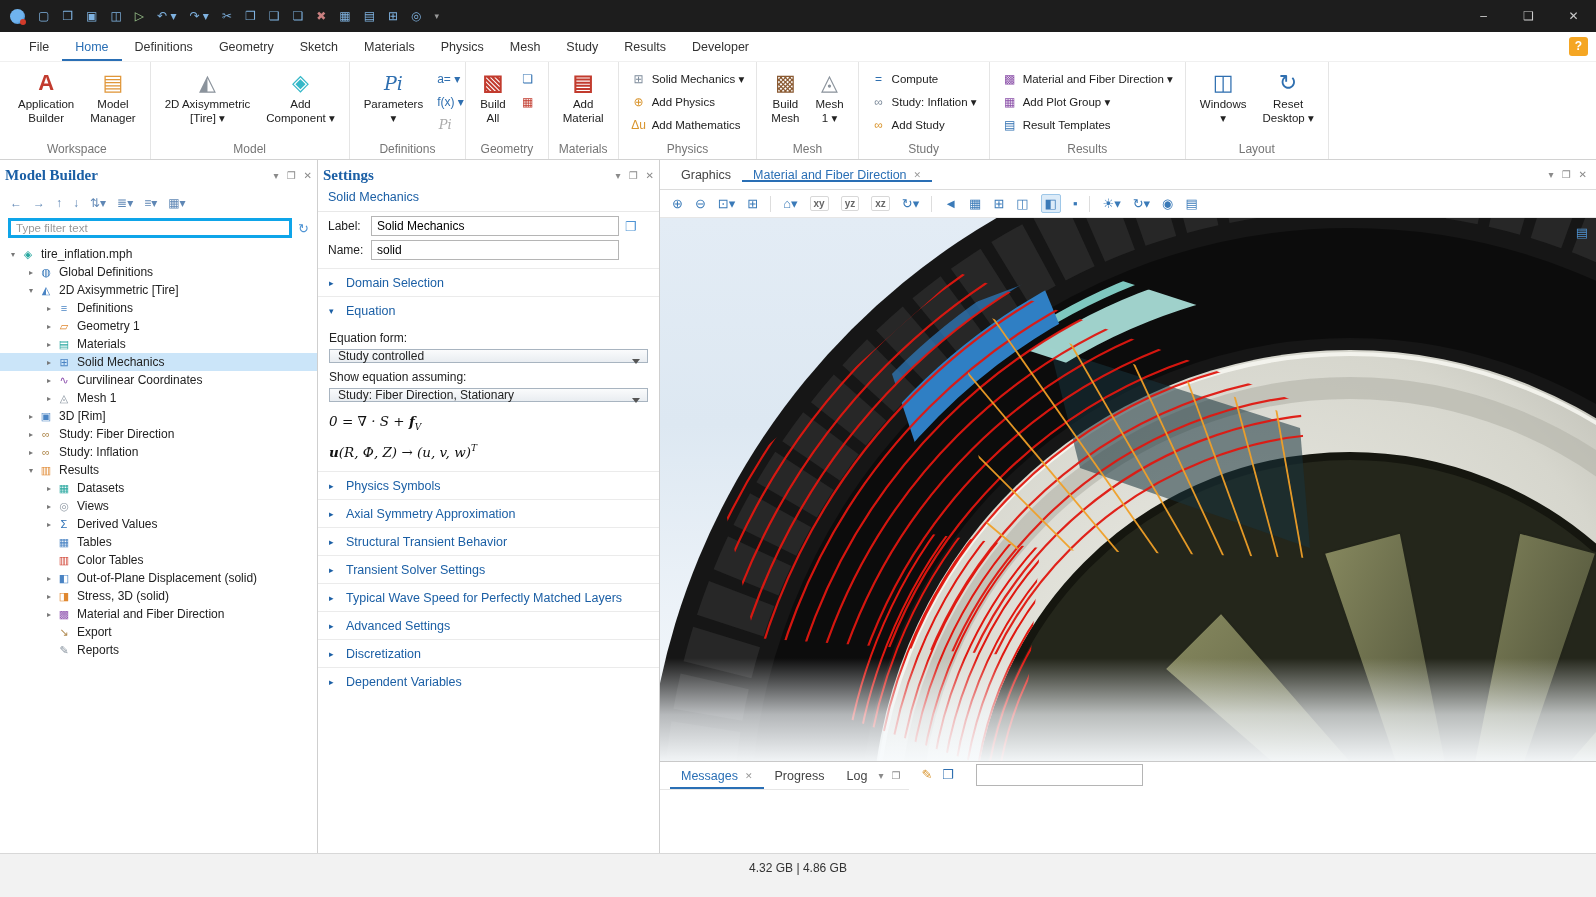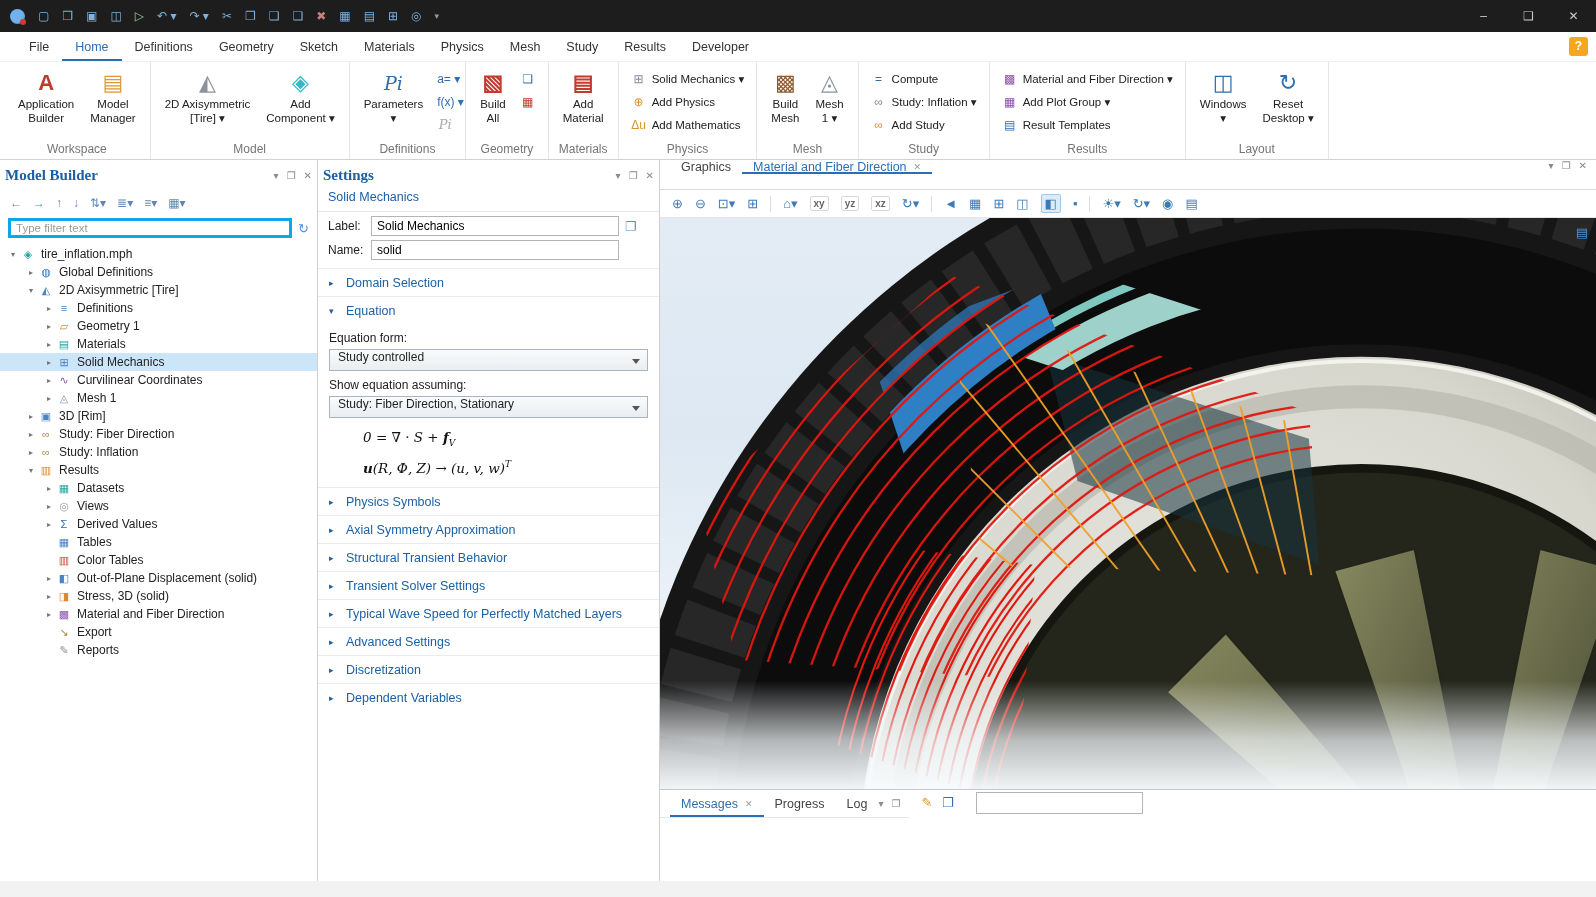--- a/index.html
+++ b/index.html
@@ -75,29 +75,29 @@
   .form-row { display:flex; align-items:center; gap:6px; padding:4px 10px 0; }
   .form-lbl { width:37px; font-size:12px; }
   .field { width:248px; height:20px; border:1px solid #b5b5b5; font-size:12px; padding:0 5px; font-family:"Liberation Sans", sans-serif; }
   .rename-btn { color:#4f94d4; font-size:13px; }
   .sections { margin-top:8px; flex:1; overflow:hidden; }
   .sec { height:28px; border-top:1px solid #ebebeb; display:flex; align-items:center; gap:9px; padding:0 11px; }
   .schev { color:#1b5fa5; font-size:9px; width:8px; }
   .slbl { color:#1b5fa5; font-size:12.5px; white-space:nowrap; }
   .eq-body { padding:0 11px 12px; }
   .eq-lbl { font-size:12px; margin:7px 0 4px; }
-  .select { position:relative; height:22px; border:1px solid #a8b4c0; background:linear-gradient(#fafbfc,#e9edf1); display:flex; padding:0 22px 0 8px; font-size:12px; color:#222; }
+  .select { position:relative; height:14px; border:1px solid #a8b4c0; background:linear-gradient(#fafbfc,#e9edf1); display:flex; align-items:center; padding:0 22px 0 8px; font-size:12px; color:#222; }
   .select::after { content:""; position:absolute; right:7px; top:9px; border-left:4px solid transparent; border-right:4px solid transparent; border-top:5px solid #555; }
-  .eq-math { font-family:"DejaVu Serif", serif; font-style:italic; font-size:13.5px; margin-top:11px; color:#111;margin-left:34px; }
+  .eq-math { font-family:"DejaVu Serif", serif; font-style:italic; font-size:13.5px; margin-top:11px; color:#111; }
   .eq-math b { font-weight:bold; }
   .eq-math sub, .eq-math sup { font-size:9px; }
 
   
   .gpanel { flex:1; display:flex; flex-direction:column; min-width:0; background:#fff; }
-  .gtabs { height:30px; flex:0 0 30px; display:flex; align-items:flex-start; padding-left:10px; border-bottom:1px solid #dcdcdc; }
+  .gtabs { height:30px; flex:0 0 30px; display:flex; align-items:center; padding-left:10px; border-bottom:1px solid #dcdcdc; }
   .gtab { display:flex; align-items:center; gap:7px; padding:0 11px; font-size:12.5px; color:#444; }
   .gtab.active { color:#2a6fb5; box-shadow:inset 0 -2px 0 #2a6fb5; }
   .tab-close { color:#999; font-size:9px; }
   .gtabs .ph-icons, .mtabs .ph-icons { padding-right:9px; align-items:center; }
   .gtoolbar { height:28px; flex:0 0 28px; display:flex; align-items:center; gap:12px; padding:0 12px; border-bottom:1px solid #e6e6e6; color:#3a7ab8; font-size:13px; }
   .g-ic { white-space:nowrap; }
   .g-ic.axis { font-size:10px; font-weight:bold; color:#666; border:1px solid #d8d8d8; padding:1px 3px; border-radius:2px; }
   .g-ic.active { background:#dcebf8; border:1px solid #9ec7e8; border-radius:2px; padding:1px 3px; }
   .vsep { width:1px; height:16px; background:#ddd; }
   .canvas { flex:1; position:relative; overflow:hidden; background:linear-gradient(180deg,#e3ecf5 0%, #dde8f2 38%, #ecf2f8 72%, #f7fafc 100%); }
@@ -750,15 +750,18 @@
         </div>
         <div class="msg-toolbar">
           <span class="s-orange">✎</span>
           <span class="s-blue">❐</span>
         </div>
         <input class="msg-in" value="" style="">
       </div>
     </div>
   </div>
 
+  <div class="statusbar">
+    <span>4.32 GB | 4.86 GB</span>
+  </div>
   <div class="bottomfill"></div>
 
 </div>
 
 </body></html>

